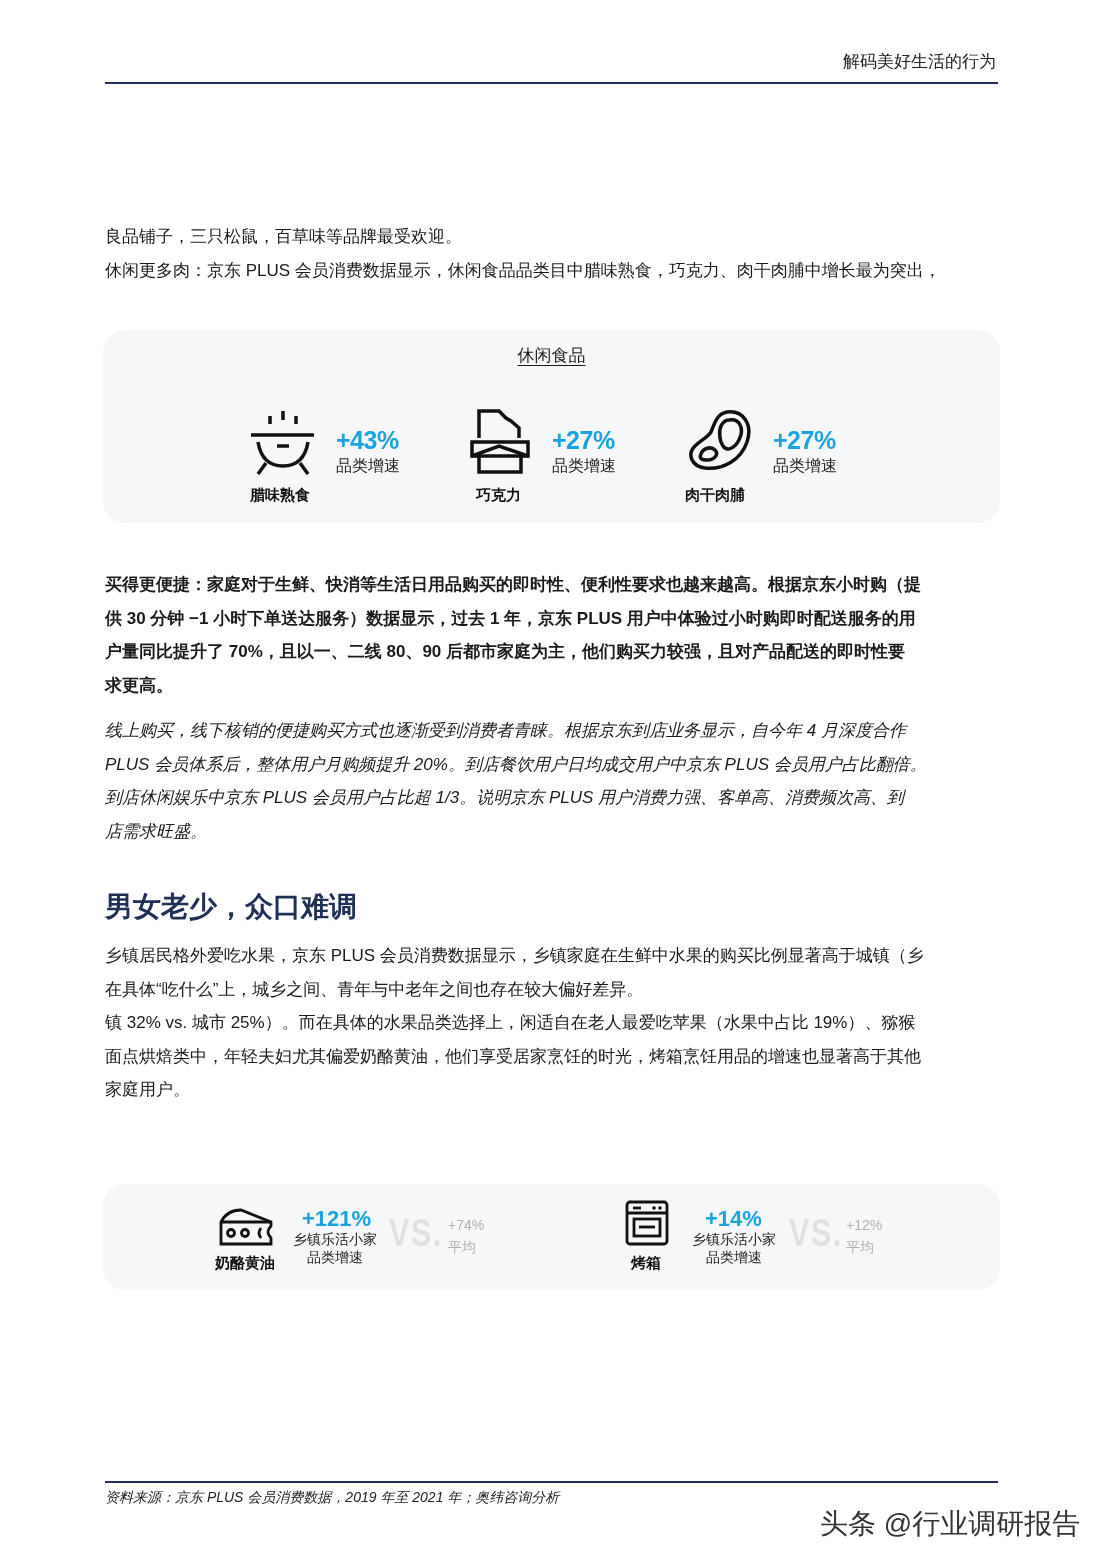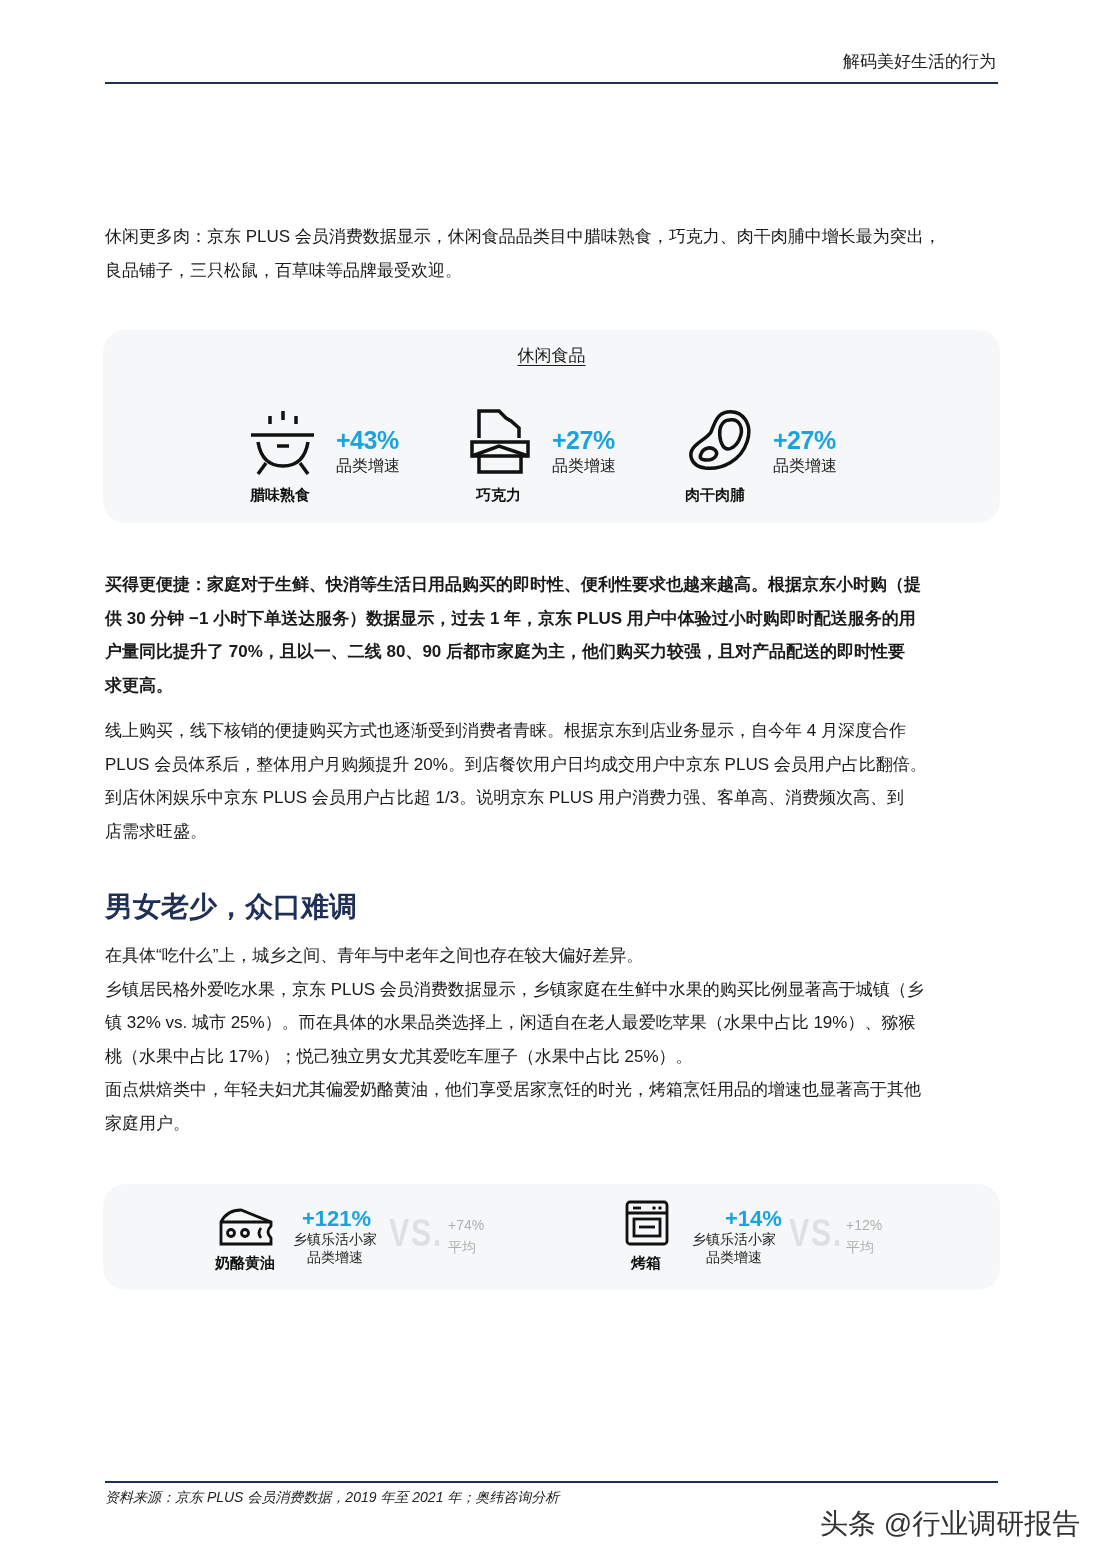--- a/index.html
+++ b/index.html
@@ -43,22 +43,22 @@
   .page-num { position:absolute; left:976px; top:1568px; font-size:15px; color:#222; }
   .watermark { position:absolute; left:820px; top:1505px; font-size:28px; color:#333; }
 </style>
 </head>
 <body>
 
 <div class="header-title">解码美好生活的行为</div>
 <div class="header-rule"></div>
 
 <div class="para" style="top:220px;">
+  <div>良品铺子，三只松鼠，百草味等品牌最受欢迎。</div>
   <div>休闲更多肉：京东 PLUS 会员消费数据显示，休闲食品品类目中腊味熟食，巧克力、肉干肉脯中增长最为突出，</div>
-  <div>良品铺子，三只松鼠，百草味等品牌最受欢迎。</div>
 </div>
 
 <div class="card" style="top:330px; height:193px;">
   <div class="card-title"><span>休闲食品</span></div>
 
   <div class="stat" style="left:145px; top:78px;">
     <svg class="icon" style="left:0; top:0;" width="70" height="70" viewBox="0 0 70 70">
       <g stroke="#111" stroke-width="3.5" fill="none" stroke-linecap="butt">
         <line x1="22" y1="8" x2="22" y2="16"></line>
           <line x1="35" y1="3" x2="35" y2="12"></line>
@@ -103,34 +103,33 @@
   </div>
 </div>
 
 <div class="para" style="top:568px;font-weight:bold;">
   <div>买得更便捷：家庭对于生鲜、快消等生活日用品购买的即时性、便利性要求也越来越高。根据京东小时购（提</div>
   <div>供 30 分钟 −1 小时下单送达服务）数据显示，过去 1 年，京东 PLUS 用户中体验过小时购即时配送服务的用</div>
   <div>户量同比提升了 70%，且以一、二线 80、90 后都市家庭为主，他们购买力较强，且对产品配送的即时性要</div>
   <div>求更高。</div>
 </div>
 
-<div class="para" style="top:714px;">
+<div class="para" style="top:714px;font-style:italic;">
   <div>线上购买，线下核销的便捷购买方式也逐渐受到消费者青睐。根据京东到店业务显示，自今年 4 月深度合作</div>
   <div>PLUS 会员体系后，整体用户月购频提升 20%。到店餐饮用户日均成交用户中京东 PLUS 会员用户占比翻倍。</div>
   <div>到店休闲娱乐中京东 PLUS 会员用户占比超 1/3。说明京东 PLUS 用户消费力强、客单高、消费频次高、到</div>
   <div>店需求旺盛。</div>
 </div>
 
 <div class="section-heading">男女老少，众口难调</div>
 
 <div class="para" style="top:939px;">
+  <div>乡镇居民格外爱吃水果，京东 PLUS 会员消费数据显示，乡镇家庭在生鲜中水果的购买比例显著高于城镇（乡</div>
   <div>在具体“吃什么”上，城乡之间、青年与中老年之间也存在较大偏好差异。</div>
-  <div>乡镇居民格外爱吃水果，京东 PLUS 会员消费数据显示，乡镇家庭在生鲜中水果的购买比例显著高于城镇（乡</div>
   <div>镇 32% vs. 城市 25%）。而在具体的水果品类选择上，闲适自在老人最爱吃苹果（水果中占比 19%）、猕猴</div>
-  <div>桃（水果中占比 17%）；悦己独立男女尤其爱吃车厘子（水果中占比 25%）。</div>
   <div>面点烘焙类中，年轻夫妇尤其偏爱奶酪黄油，他们享受居家烹饪的时光，烤箱烹饪用品的增速也显著高于其他</div>
   <div>家庭用户。</div>
 </div>
 
 <div class="card" style="top:1184px; height:106px;">
 
   <div class="cmp" style="position:absolute; left:112px; top:20px;">
     <svg style="position:absolute; left:4px; top:4px;" width="54" height="38" viewBox="0 0 54 38">
       <g stroke="#111" stroke-width="2.8" fill="none">
         <path d="M2 14 L2 36 L52 36 L52 30 Q46 24 52 18 L52 14 L22 2 Q8 2 2 14 Z"></path>
@@ -159,21 +158,21 @@
         <rect x="2" y="2" width="40" height="42" rx="3"></rect>
         <line x1="2" y1="13" x2="42" y2="13"></line>
         <line x1="8" y1="8" x2="16" y2="8"></line>
         <rect x="9" y="19" width="26" height="17"></rect>
         <line x1="14" y1="27" x2="30" y2="27"></line>
       </g>
       <circle cx="29" cy="8" r="1.8" fill="#111"></circle>
         <circle cx="35" cy="8" r="1.8" fill="#111"></circle>
     </svg>
     <div class="name" style="left:18px; top:50px;">烤箱</div>
-    <div class="value" style="left:92px; top:2px;margin-left:20px;">+14%</div>
+    <div class="value" style="left:92px; top:2px;">+14%</div>
     <div class="sub" style="left:79px; top:26px;">
       <div>乡镇乐活小家</div>
       <div>品类增速</div>
     </div>
     <div class="vs" style="left:176px; top:8px;">VS.</div>
     <div class="avg" style="left:233px; top:10px;">
       <div>+12%</div>
       <div>平均</div>
     </div>
   </div>

